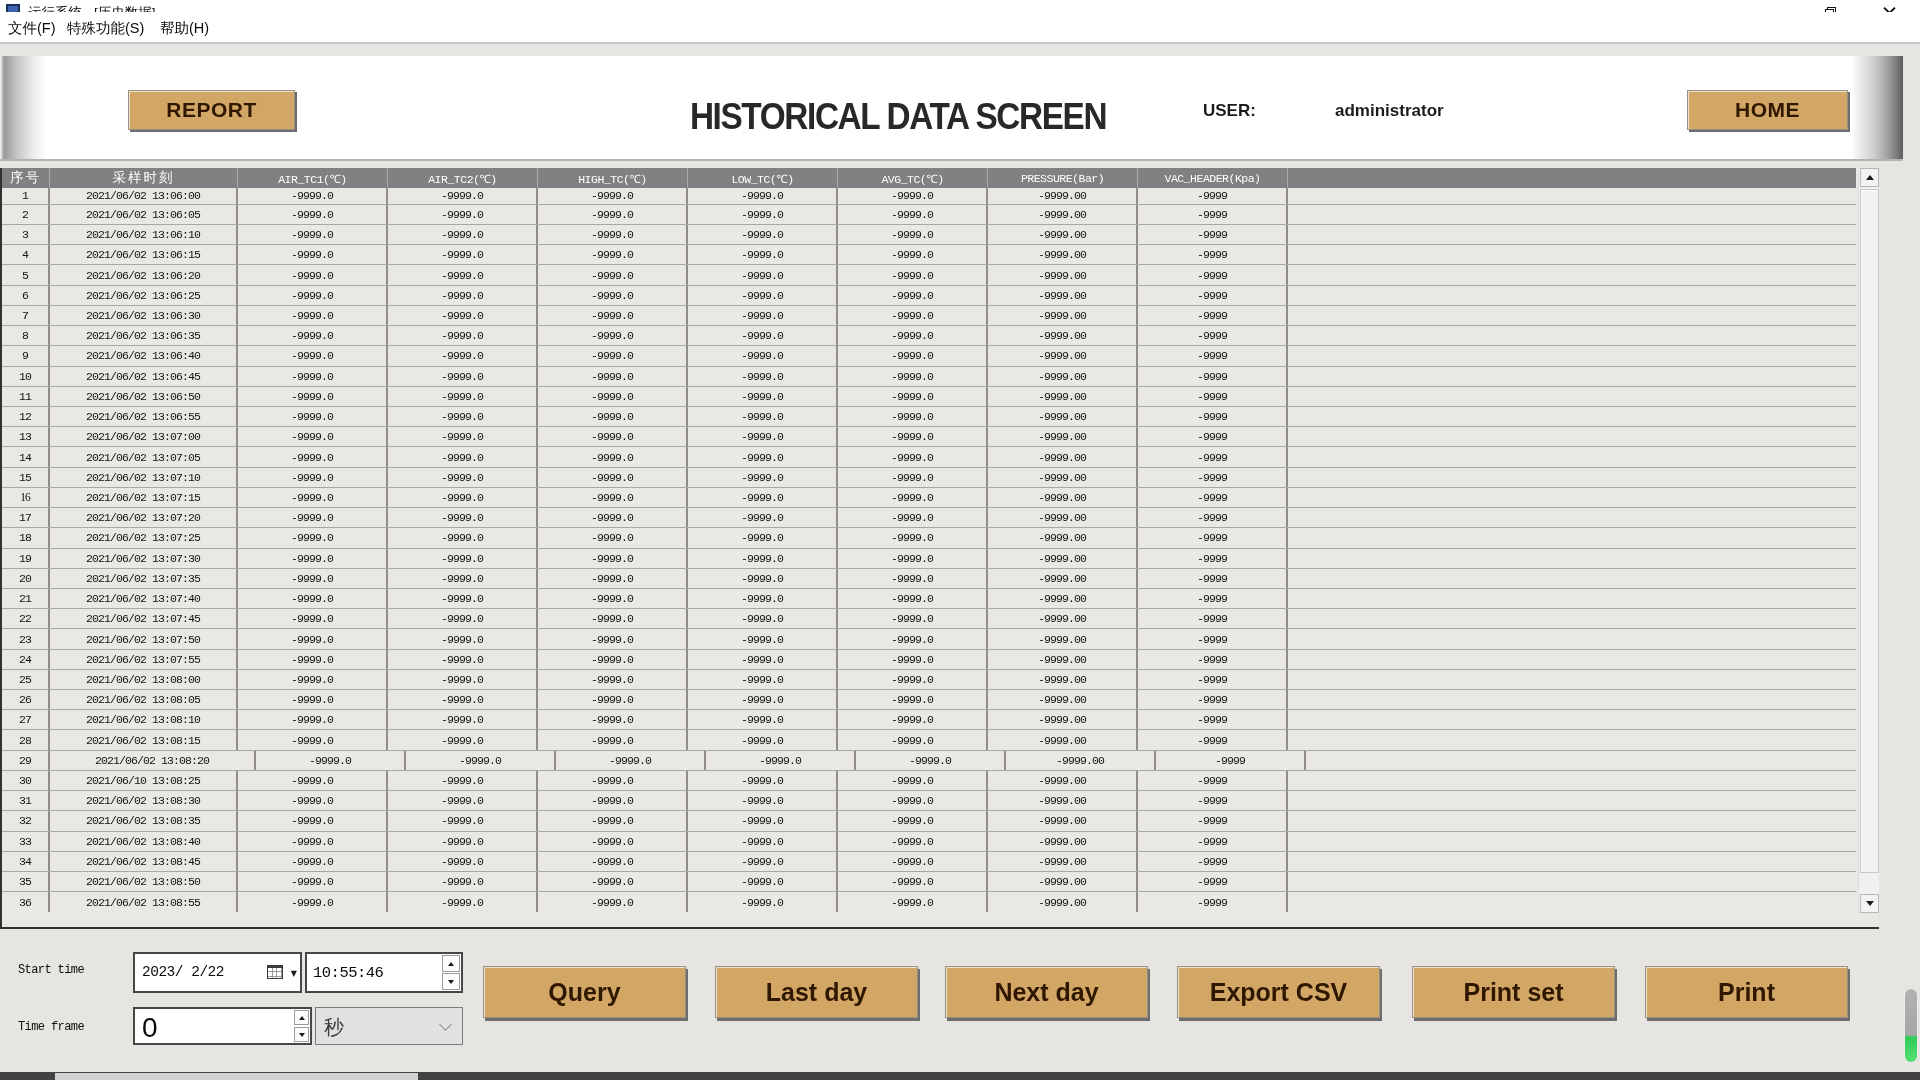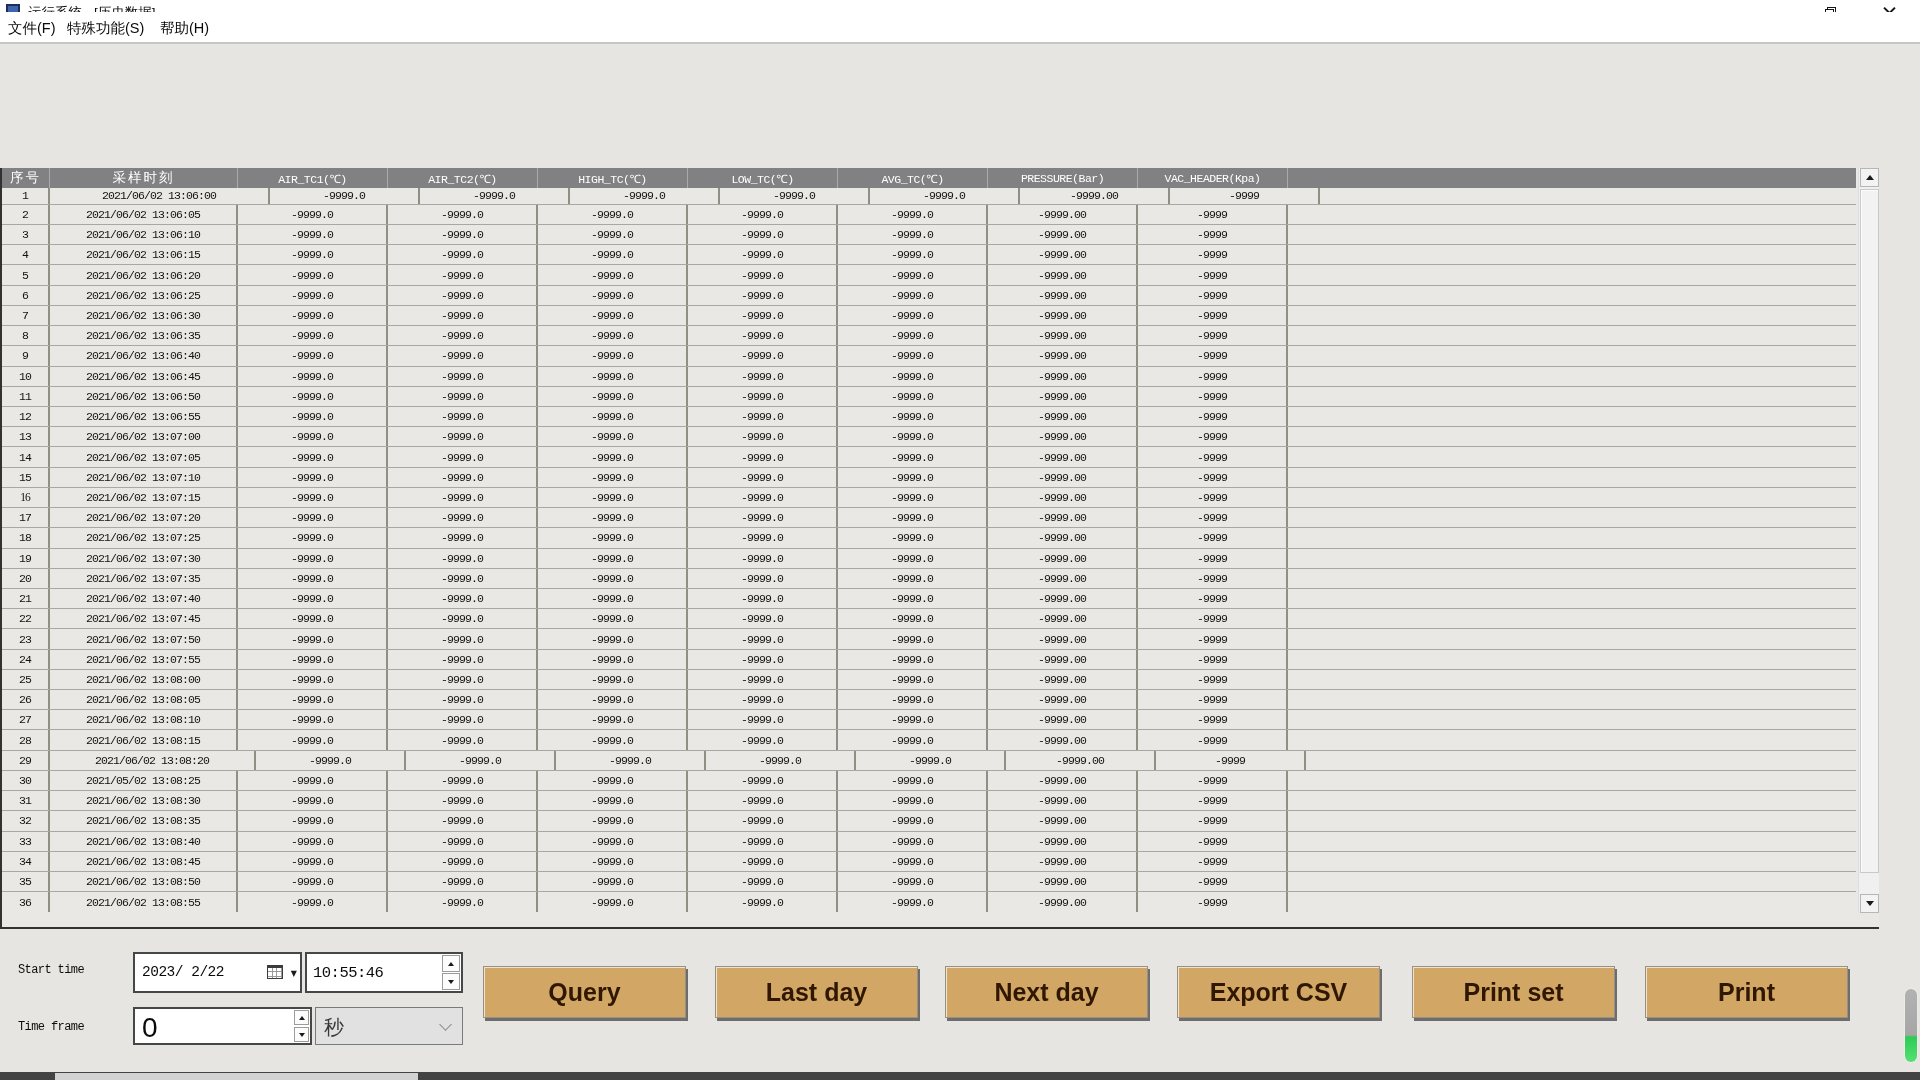--- a/index.html
+++ b/index.html
@@ -131,38 +131,47 @@
         <div class="glyph-close"></div>
       </div>
   </div>
 
   <div class="menubar" id="menubar">
       <span class="menu-item" style="left: 8px;">文件(F)</span>
       <span class="menu-item" style="left: 67px;">特殊功能(S)</span>
       <span class="menu-item" style="left: 160px;">帮助(H)</span>
     </div>
 
+  <div class="header-panel">
+    <div class="shade-left"></div>
+    <div class="shade-right"></div>
+    <div class="hmi-btn report-btn">REPORT</div>
+    <div class="main-title">HISTORICAL DATA SCREEN</div>
+    <div class="user-label">USER:</div>
+    <div class="user-value">administrator</div>
+    <div class="hmi-btn home-btn">HOME</div>
+  </div>
 
   <div class="table-wrap">
     <div class="thead" id="thead">
         <div class="th cjk" style="width: 48px; font-family: Liberation Mono, monospace;">序号</div>
         <div class="th cjk" style="width: 188px;">采样时刻</div>
         <div class="th" style="width: 150px;">AIR_TC1(℃)</div>
         <div class="th" style="width: 150px;">AIR_TC2(℃)</div>
         <div class="th" style="width: 150px;">HIGH_TC(℃)</div>
         <div class="th" style="width: 150px;">LOW_TC(℃)</div>
         <div class="th" style="width: 150px;">AVG_TC(℃)</div>
         <div class="th" style="width: 150px;">PRESSURE(Bar)</div>
         <div class="th" style="width: 150px;">VAC_HEADER(Kpa)</div>
         <div class="th filler"></div>
       </div>
     <div class="tbody" id="tbody">
         <div class="tr">
           <div class="td" style="width: 48px;">1</div>
-          <div class="td" style="width: 220px; text-align: center;">2021/06/02 13:06:00</div>
+          <div class="td" style="width: 188px; text-align: center;">2021/06/02 13:06:00</div>
           <div class="td" style="width: 150px;">-9999.0</div>
           <div class="td" style="width: 150px;">-9999.0</div>
           <div class="td" style="width: 150px;">-9999.0</div>
           <div class="td" style="width: 150px;">-9999.0</div>
           <div class="td" style="width: 150px;">-9999.0</div>
           <div class="td" style="width: 150px;">-9999.00</div>
           <div class="td" style="width: 150px;">-9999</div>
         </div>
         <div class="tr">
           <div class="td" style="width: 48px;">2</div>
@@ -467,21 +476,21 @@
           <div class="td" style="width: 150px;">-9999.0</div>
           <div class="td" style="width: 150px;">-9999.0</div>
           <div class="td" style="width: 150px;">-9999.0</div>
           <div class="td" style="width: 150px;">-9999.0</div>
           <div class="td" style="width: 150px;">-9999.0</div>
           <div class="td" style="width: 150px;">-9999.00</div>
           <div class="td" style="width: 150px;">-9999</div>
         </div>
         <div class="tr">
           <div class="td" style="width: 48px;">30</div>
-          <div class="td" style="width: 188px;">2021/05/02 13:08:25</div>
+          <div class="td" style="width: 188px;">2021/06/10 13:08:25</div>
           <div class="td" style="width: 150px;">-9999.0</div>
           <div class="td" style="width: 150px;">-9999.0</div>
           <div class="td" style="width: 150px;">-9999.0</div>
           <div class="td" style="width: 150px;">-9999.0</div>
           <div class="td" style="width: 150px;">-9999.0</div>
           <div class="td" style="width: 150px;">-9999.00</div>
           <div class="td" style="width: 150px;">-9999</div>
         </div>
         <div class="tr">
           <div class="td" style="width: 48px;">31</div>

